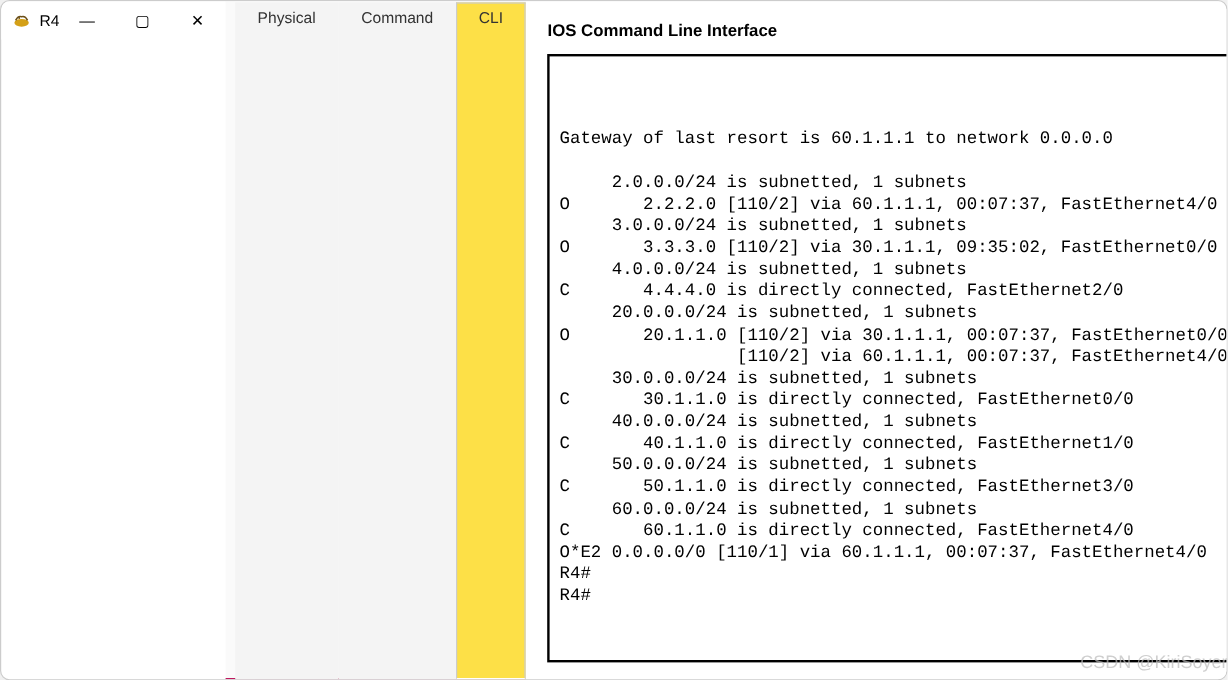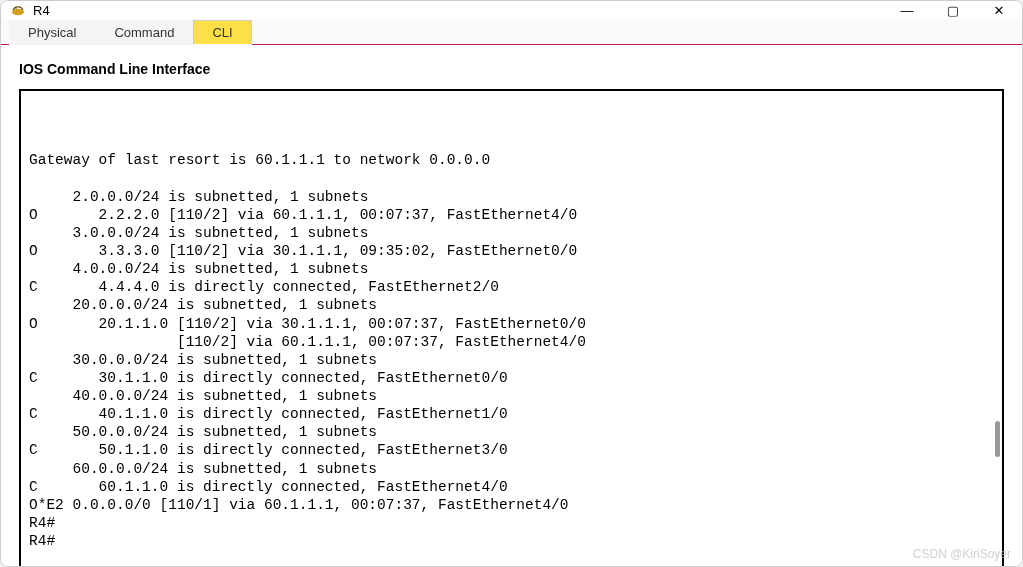--- a/index.html
+++ b/index.html
@@ -15,21 +15,21 @@
       overflow: hidden;
     }
     .window-frame {
       width: 1023px;
       height: 567px;
       background: #ffffff;
       border: 1px solid #ccc;
       border-radius: 8px;
       overflow: hidden;
       display: flex;
-      flex-direction: column;
+      flex-direction: row;
     }
     .title-bar {
       height: 32px;
       display: flex;
       align-items: center;
       background: #ffffff;
       padding: 0 0 0 8px;
     }
     .title-bar .icon-slot {
       width: 18px;
@@ -113,23 +113,23 @@
     }
     .scroll-thumb {
       position: absolute;
       right: 2px;
       width: 5px;
       background: #999;
       border-radius: 3px;
     }
     .watermark {
       position: fixed;
-      right: 12px;
+      right: 0;
       bottom: 6px;
-      font-size: 12px;
+      font-size: 15px;
       color: #bbb;
       opacity: 0.7;
       pointer-events: none;
       font-family: "Segoe UI", sans-serif;
     }
   </style>
 </head>
 <body>
 
 <div class="window-frame">

